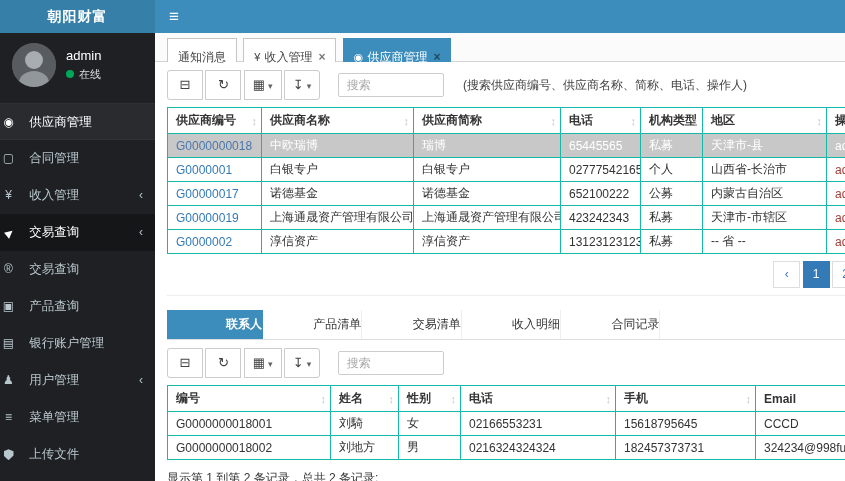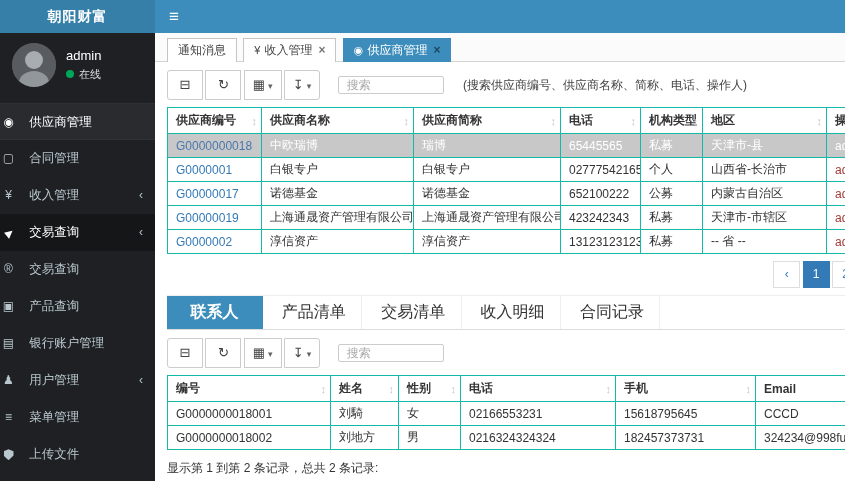--- a/index.html
+++ b/index.html
@@ -26,37 +26,37 @@
   .rot { display:inline-block; transform:rotate(-40deg); font-size:10px; }
   .shield-shape { display:inline-block; width:10px; height:11px; background:#b8c7ce; clip-path:polygon(50% 0,100% 18%,100% 55%,50% 100%,0 55%,0 18%); vertical-align:middle; }
 
   
   .navbar { position:absolute; left:155px; top:0; width:690px; height:33px; background:#3c8dbc; }
   .hamburger { color:#fff; font-size:17px; font-weight:bold; line-height:33px; padding-left:14px; cursor:pointer; display:inline-block; }
 
   
   .main { position:absolute; left:155px; top:33px; width:690px; height:448px; background:#fff; overflow:hidden; }
   .tabbar { padding:5px 0 0 12px; height:29px; border-bottom:1px solid #d4d4d4; background:#fbfbfb; white-space:nowrap; }
-  .tab { display:inline-block; height:24px; line-height:22px; padding:0 10px; border:1px solid #c5c5c5; background:#fff; color:#444; margin-right:3px; cursor:pointer; border-bottom:none; font-size:12px; vertical-align:bottom; }
+  .tab { display:inline-block; height:24px; line-height:22px; padding:7px 10px; border:1px solid #c5c5c5; background:#fff; color:#444; margin-right:3px; cursor:pointer; border-bottom:none; font-size:12px; vertical-align:bottom; }
   .tab .t-icon { margin-right:4px; font-size:11px; }
   .tab .t-close { margin-left:6px; font-weight:bold; color:rgba(0,0,0,0.55); cursor:pointer; }
   .tab.active { background:#3c8dbc; border-color:#3c8dbc; color:#fff; }
   .tab.active .t-close { color:#1c4861; }
 
   .content { padding:8px 0 0 12px; }
 
   
   .toolbar { height:31px; margin-bottom:0; white-space:nowrap; }
   .btn-group { display:inline-block; vertical-align:middle; }
   .btn { display:inline-block; height:30px; min-width:36px; line-height:28px; text-align:center; border:1px solid #ccc; background:#fff; color:#444; font-size:13px; cursor:pointer; margin-left:-1px; vertical-align:middle; padding:0 8px; }
   .btn:first-child { border-radius:3px 0 0 3px; margin-left:0; }
   .btn:last-child { border-radius:0 3px 3px 0; }
   .caret { font-size:9px; color:#666; margin-left:3px; }
   .search-box { display:inline-block; vertical-align:middle; margin-left:14px; }
-  .search-box input { width:106px; height:18px; border:1px solid #ccc; border-radius:2px; padding:0 8px; font-size:12px; color:#333; font-family:inherit; }
+  .search-box input { width:106px; height:24px; border:1px solid #ccc; border-radius:2px; padding:0 8px; font-size:12px; color:#333; font-family:inherit; }
   .search-box input::placeholder { color:#aaa; }
   .hint { margin-left:16px; color:#444; font-size:12px; vertical-align:middle; }
 
   
   .table-wrap { width:678px; overflow:hidden; margin-top:6px; }
   table { border-collapse:collapse; table-layout:fixed; }
   .tbl-sup { width:739px; }
   .tbl-con { width:848px; }
   th, td { border:1px solid #14b8a6; padding:0 8px; height:24px; font-size:12px; text-align:left; white-space:nowrap; overflow:hidden; font-weight:normal;margin-top:16px; }
   th { height:26px; font-weight:bold; color:#333; cursor:pointer; position:relative; }
@@ -70,21 +70,21 @@
   .pg-row { position:relative; height:28px; margin-top:7px; }
   .pg-info { line-height:28px; color:#333; }
   .pg-size { display:inline-block; border:1px solid #ccc; border-radius:3px; background:#fff; padding:3px 8px; margin:0 6px; cursor:pointer; }
   .pg-size .caret-up { font-size:9px; color:#333; margin-left:4px; }
   .pager { position:absolute; right:-14px; top:0; white-space:nowrap; }
   .page-btn { display:inline-block; min-width:27px; height:27px; line-height:25px; text-align:center; border:1px solid #ddd; background:#fff; color:#337ab7; margin-left:-1px; cursor:pointer; }
   .page-btn.active { background:#337ab7; border-color:#337ab7; color:#fff; }
 
   
   .subtabs { margin-top:6px; border-bottom:1px solid #ddd; border-top:1px solid #eee; white-space:nowrap; }
-  .subtab { display:inline-block; width:96px; text-align:center; padding:6px 0; color:#333; cursor:pointer; border-right:1px solid #eee; font-size:16px; }
+  .subtab { display:inline-block; width:96px; text-align:right; padding:6px 0; color:#333; cursor:pointer; border-right:1px solid #eee; font-size:12px;margin-top:14px; }
   .subtab.active { background:#3c8dbc; color:#fff; font-weight:bold; border-right-color:#3c8dbc; }
   .toolbar2 { margin-top:8px; }
   .footer-info { margin-top:10px; color:#333; }
 </style>
 </head>
 <body>
 
 <div id="app">
 
   <div class="sidebar">

